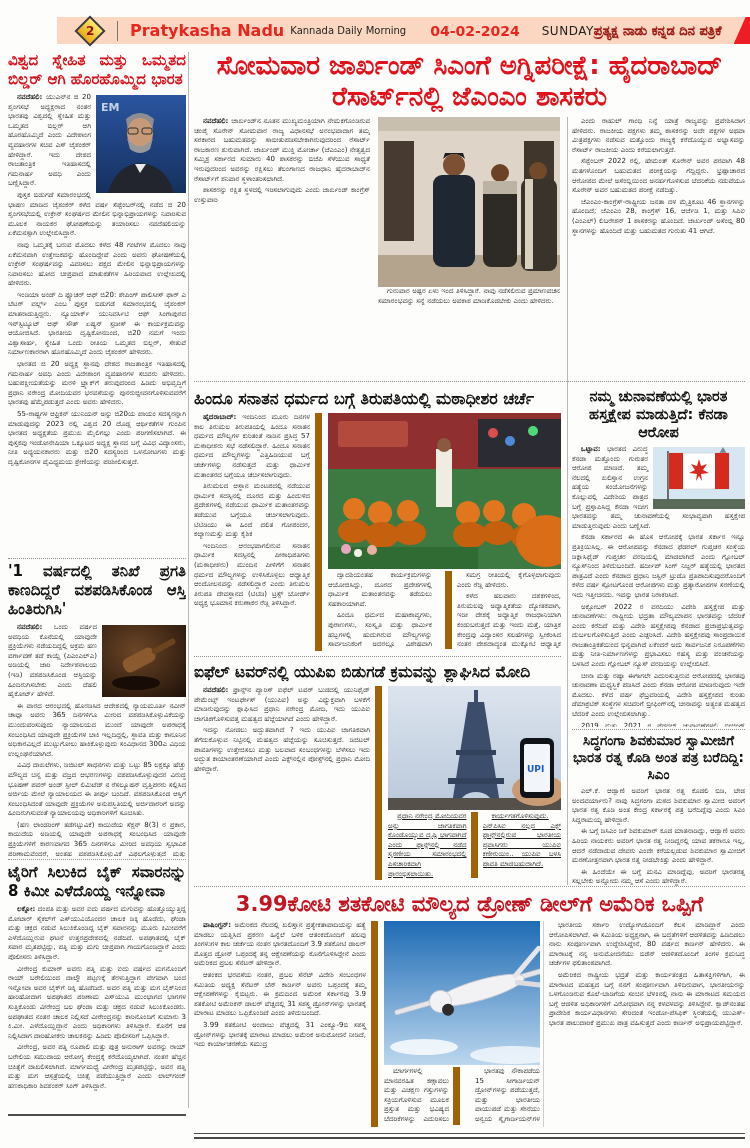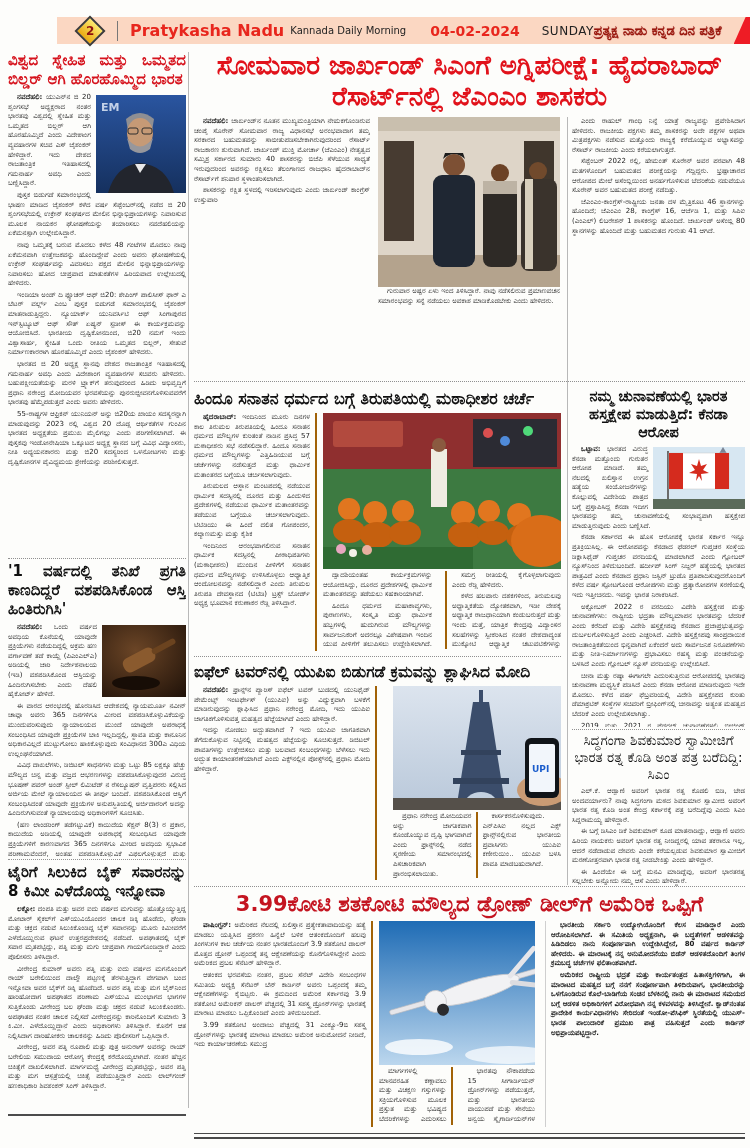--- a/index.html
+++ b/index.html
@@ -42,28 +42,28 @@
           font-size:26px;line-height:31px;font-weight:bold;color:#e1121b;overflow:hidden;}
   .maincols{position:absolute;left:194px;top:117px;width:551px;height:261px;display:flex;}
   .mcA{width:176px;overflow:hidden;}
   .mcB{width:182px;margin-left:8px;overflow:hidden;}
   .mcC{width:173px;margin-left:12px;overflow:hidden;}
   .photo{display:block;}
   
   .sec{position:absolute;overflow:hidden;}
   .sechead{font-weight:bold;color:#101010;overflow:hidden;white-space:nowrap;}
   .flexrow{display:flex;}
-  .brd-r{border-right:2px solid #a16207;}
+  .brd-r{border-right:7px solid #a16207;}
   .brd-l{border-left:1px solid #cfcfcf;}
   .dronehead{font-size:21px;line-height:26px;font-weight:bold;color:#c41420;text-align:center;
              overflow:hidden;white-space:nowrap;}
   
   .rightcol{position:absolute;left:572px;top:387px;width:173px;}
   .rc-hl{font-size:14.5px;line-height:18px;font-weight:bold;color:#101010;text-align:center;margin:0 0 4px;}
-  .rc-hl2{font-size:13.5px;line-height:17px;font-weight:normal;color:#101010;text-align:center;margin:0 0 4px;}
+  .rc-hl2{font-size:13.5px;line-height:17px;font-weight:bold;color:#101010;text-align:center;margin:0 0 4px;}
   .canada-body{height:282px;overflow:hidden;}
   .cm-body{height:108px;overflow:hidden;}
   .dbl{position:absolute;left:194px;top:1133px;width:551px;height:3px;
        border-top:1px solid #4a4a4a;border-bottom:2px solid #4a4a4a;}
 </style>
 </head>
 <body>
 
 <div id="page">
 
@@ -240,21 +240,21 @@
 
   <div class="rule-dot" style="left:194px;top:656px;width:367px;"></div>
 
   <div class="sec" style="left:194px;top:661px;width:367px;height:222px;">
     <div class="sechead" style="font-size:15.5px;line-height:23px;height:23px;margin-bottom:2px;">ಐಫೆಲ್ ಟವರ್‌ನಲ್ಲಿ ಯುಪಿಐ ಬಿಡುಗಡೆ ಕ್ರಮವನ್ನು ಶ್ಲಾಘಿಸಿದ ಮೋದಿ</div>
     <div class="flexrow" style="height:194px;">
       <div class="bt brd-r" style="width:176px;padding-right:5px;overflow:hidden;">
           <p class="para"><b class="dateline">ನವದೆಹಲಿ: </b>ಫ್ರಾನ್ಸ್‌ನ ಪ್ಯಾರಿಸ್ ಐಫೆಲ್ ಟವರ್ ಬುಡದಲ್ಲಿ ಯುನಿಫೈಡ್ ಪೇಮೆಂಟ್ಸ್ ಇಂಟರ್ಫೇಸ್ (ಯುಪಿಐ) ಅನ್ನು ವಿಧ್ಯುಕ್ತವಾಗಿ ಬಳಕೆಗೆ ಮಾಡಿರುವುದನ್ನು ಶ್ಲಾಘಿಸಿದ ಪ್ರಧಾನಿ ನರೇಂದ್ರ ಮೋದಿ, ಇದು ಯುಪಿಐ ಜಾಗತಿಕಗೊಳಿಸುವತ್ತ ಮಹತ್ವದ ಹೆಜ್ಜೆಯಾಗಿದೆ ಎಂದು ಹೇಳಿದ್ದಾರೆ.</p>
           <p class="para">ಇದನ್ನು ನೋಡಲು ಅದ್ಭುತವಾಗಿದೆ ? ಇದು ಯುಪಿಐ ಜಾಗತಿಕವಾಗಿ ತೆಗೆದುಕೊಳ್ಳುವ ನಿಟ್ಟಿನಲ್ಲಿ ಮಹತ್ವದ ಹೆಜ್ಜೆಯನ್ನು ಸೂಚಿಸುತ್ತದೆ. ಡಿಜಿಟಲ್ ಪಾವತಿಗಳನ್ನು ಉತ್ತೇಜಿಸಲು ಮತ್ತು ಬಲವಾದ ಸಂಬಂಧಗಳನ್ನು ಬೆಳೆಸಲು ಇದು ಅದ್ಭುತ ಕಾಯಾಂತರಣೆಯಾಗಿದೆ ಎಂದು ಎಕ್ಸ್‌ನಲ್ಲಿನ ಪೋಸ್ಟ್‌ನಲ್ಲಿ ಪ್ರಧಾನಿ ಮೋದಿ ಹೇಳಿದ್ದಾರೆ.</p>
         </div>
-      <div style="flex:1;margin-left:16px;overflow:hidden;">
+      <div style="flex:1;margin-left:6px;overflow:hidden;text-decoration:underline;">
         <svg class="photo" width="180" height="124" viewBox="0 0 180 124">
           <defs>
               <linearGradient id="g3" x1="0" y1="0" x2="0" y2="1">
                 <stop offset="0" stop-color="#dce4ee"></stop>
                 <stop offset="1" stop-color="#b9c8da"></stop>
               </linearGradient>
             </defs>
           <rect width="180" height="124" fill="url(#g3)"></rect>
           <rect x="86" y="4" width="4" height="12" fill="#3b4d6b"></rect>
           <polygon points="80,16 96,16 112,118 64,118" fill="#3b4d6b"></polygon>
@@ -265,21 +265,21 @@
           <ellipse cx="150" cy="104" rx="26" ry="16" fill="#c99b74"></ellipse>
           <rect x="132" y="52" width="34" height="60" rx="6" fill="#101418"></rect>
           <rect x="136" y="58" width="26" height="48" rx="2" fill="#f2f6fb"></rect>
           <text x="139" y="86" font-size="9" font-weight="bold" fill="#1a5ccc">UPI</text>
         </svg>
         <div class="flexrow" style="height:66px;margin-top:2px;">
           <div class="bt brd-r" style="flex:1;padding-right:4px;overflow:hidden;">
               <p class="para">ಪ್ರಧಾನಿ ನರೇಂದ್ರ ಮೋದಿಯವರ ಅನ್ನು ಜಾಗತಿಕವಾಗಿ ಕೊಂಡೊಯ್ಯುವ ದೃಷ್ಟಿ ಭಾಗವಾಗಿದೆ ಎಂದು ಫ್ರಾನ್ಸ್‌ನಲ್ಲಿ ನಡೆದ ಸ್ಮರಣೀಯ ಸಮಾರಂಭದಲ್ಲಿ ಪಿಸಚಾರಿಕವಾಗಿ ಪ್ರಾರಂಭಿಸಲಾಯಿತು.</p>
             </div>
           <div class="bt" style="flex:1;margin-left:5px;overflow:hidden;">
-              <p class="para">ಕಾರ್ಸಕರನೊಳಿಸುವುದು. ಎನ್‌ಪಿಸಿಐ ನಲ್ಲದ ಎಕ್ಸ್ ಫ್ರಾನ್ಸ್‌ನಲ್ಲಿರುವ ಭಾರತೀಯ ಪ್ರವಾಸಿಗರು ಯುಪಿಐ ಕಣೀರುಯಿಂ.. ಯುಪಿಐ ಬಳಸಿ ಪಾವತಿ ಮಾಡಬಹುದಾಗಿದೆ.</p>
+              <p class="para">ಕಾರ್ಯಗತಗೊಳಿಸುವುದು. ಎನ್‌ಪಿಸಿಐ ನಲ್ಲದ ಎಕ್ಸ್ ಫ್ರಾನ್ಸ್‌ನಲ್ಲಿರುವ ಭಾರತೀಯ ಪ್ರವಾಸಿಗರು ಯುಪಿಐ ಕಣೀರುಯಿಂ.. ಯುಪಿಐ ಬಳಸಿ ಪಾವತಿ ಮಾಡಬಹುದಾಗಿದೆ.</p>
             </div>
         </div>
       </div>
     </div>
   </div>
 
   <div class="rule-dot" style="left:194px;top:886px;width:551px;"></div>
 
   <div class="sec" style="left:194px;top:891px;width:551px;height:240px;">
     <div class="dronehead" style="height:30px;">3.99ಕೋಟಿ ಶತಕೋಟಿ ಮೌಲ್ಯದ ಡ್ರೋಣ್ ಡೀಲ್‌ಗೆ ಅಮೆರಿಕ ಒಪ್ಪಿಗೆ</div>
@@ -311,21 +311,21 @@
         </svg>
         <div class="flexrow" style="height:58px;margin-top:2px;">
           <div class="bt brd-r" style="flex:1;padding-right:4px;overflow:hidden;">
               <p class="para">ಮಾರ್ಗಗಳಲ್ಲಿ ಮಾನವರಹಿತ ಕಣ್ಗಾವಲು ಮತ್ತು ವಿಚಕ್ಷಣ ಗಸ್ತುಗಳನ್ನು ಸಕ್ರಿಯಗೊಳಿಸುವ ಮೂಲಕ ಪ್ರಸ್ತುತ ಮತ್ತು ಭವಿಷ್ಯದ ಬೆದರಿಕೆಗಳನ್ನು ಎದುರಿಸಲು ಭಾರತದ ಸಾಮರ್ಥ್ಯವನ್ನು ಹೆಚ್ಚಿಸುತ್ತದೆ.</p>
             </div>
           <div class="bt" style="flex:1;margin-left:15px;overflow:hidden;">
               <p class="para">ಭಾರತವು ನೌಕಾಪಡೆಯ 15 ಸೀಗಾರ್ಡಿಯನ್ ಡ್ರೋನ್‌ಗಳನ್ನು ಪಡೆಯುತ್ತದೆ, ಮತ್ತು ಭಾರತೀಯ ವಾಯುಪಡೆ ಮತ್ತು ಸೇನೆಯು ಅನ್ವಯ ಸ್ಕೈಗಾರ್ಡಿಯನ್‌ಗಳ ತಲಾ ಎಂಟು ಪಡೆಯುತ್ತವೆ.</p>
             </div>
         </div>
       </div>
-      <div class="bt brd-l" style="flex:1;margin-left:10px;padding-left:5px;overflow:hidden;font-weight:bold;">
+      <div class="bt brd-l" style="flex:1;margin-left:3px;padding-left:5px;overflow:hidden;">
           <p class="para">ಭಾರತೀಯ ಸರ್ಕಾರಿ ಉದ್ಯೋಗಿಯೊಂದಿಗೆ ಕೆಲಸ ಮಾಡಿದ್ದಾರೆ ಎಂದು ಆರೋಪಿಸಲಾಗಿದೆ. ಈ ಸಮಿತಿಯ ಅಧ್ಯಕ್ಷನಾಗಿ, ಈ ಬದ್ಧತೆಗಳಿಗೆ ಆಡಳಿತವನ್ನು ಹಿಡಿದಿಡಲು ನಾನು ಸಂಪೂರ್ಣವಾಗಿ ಉದ್ದೇಶಿಸಿದ್ದೇನೆ, 80 ವರ್ಷದ ಕಾರ್ಡಿನ್ ಹೇಳಿದರು. ಈ ಮಾರಾಟಕ್ಕೆ ನನ್ನ ಅನುಮೋದನೆಯು ಬಿಡೆನ್ ಆಡಳಿತದೊಂದಿಗೆ ತಿಂಗಳ ಕ್ರಮಬದ್ಧ ಚರ್ಚೆಗಳ ಫಲಿತಾಂಶವಾಗಿದೆ.</p>
           <p class="para">ಅಮೆರಿಕದ ರಾಷ್ಟ್ರೀಯ ಭದ್ರತೆ ಮತ್ತು ಕಾರ್ಯತಂತ್ರದ ಹಿತಾಸಕ್ತಿಗಳಿಗಾಗಿ, ಈ ಮಾರಾಟದ ಮಹತ್ವದ ಬಗ್ಗೆ ನನಗೆ ಸಂಪೂರ್ಣವಾಗಿ ತಿಳಿದಿರುವಾಗ, ಭಾರತೀಯರನ್ನು ಒಳಗೊಂಡಿರುವ ಕೊಲೆ-ಬಾಡಿಗೆಯ ಸಂಚಿನ ಬೆಳಕಿನಲ್ಲಿ ನಾನು ಈ ಮಾರಾಟದ ಸಮಯದ ಬಗ್ಗೆ ಆಡಳಿತ ಅಧಿಕಾರಿಗಳಿಗೆ ವಿರೋಧವಾಗಿ ನನ್ನ ಕಳವಳವನ್ನು ತಿಳಿಸಿದ್ದೇನೆ. ಕ್ವಾಡ್‌ನಂತಹ ಪ್ರಾದೇಶಿಕ ಕಾರ್ಯವಿಧಾನಗಳು ಸೇರಿದಂತೆ ಇಂಡೋ-ಪೆಸಿಫಿಕ್ ಸ್ಥಿರತೆಯಲ್ಲಿ ಯುಎಸ್-ಭಾರತ ಪಾಲುದಾರಿಕೆ ಪ್ರಮುಖ ಪಾತ್ರ ವಹಿಸುತ್ತದೆ ಎಂದು ಕಾರ್ಡಿನ್ ಅಭಿಪ್ರಾಯಪಟ್ಟಿದ್ದಾರೆ.</p>
         </div>
     </div>
   </div>
 
   <div class="rightcol">
     <div>
       <div class="rc-hl">ನಮ್ಮ ಚುನಾವಣೆಯಲ್ಲಿ ಭಾರತ ಹಸ್ತಕ್ಷೇಪ ಮಾಡುತ್ತಿದೆ: ಕೆನಡಾ ಆರೋಪ</div>
       <div class="bt canada-body">

